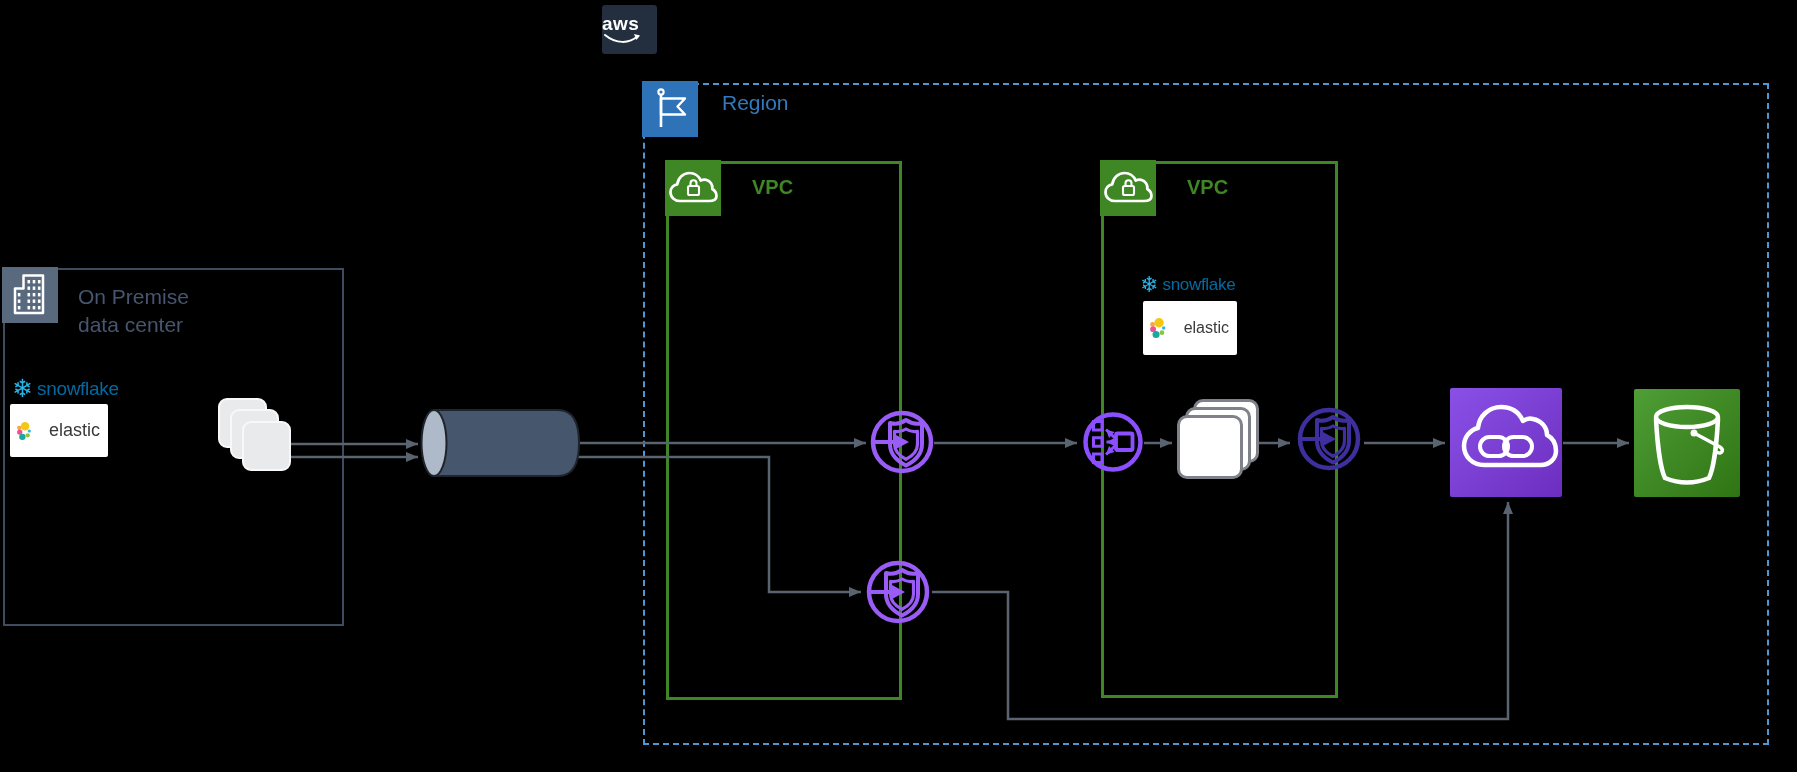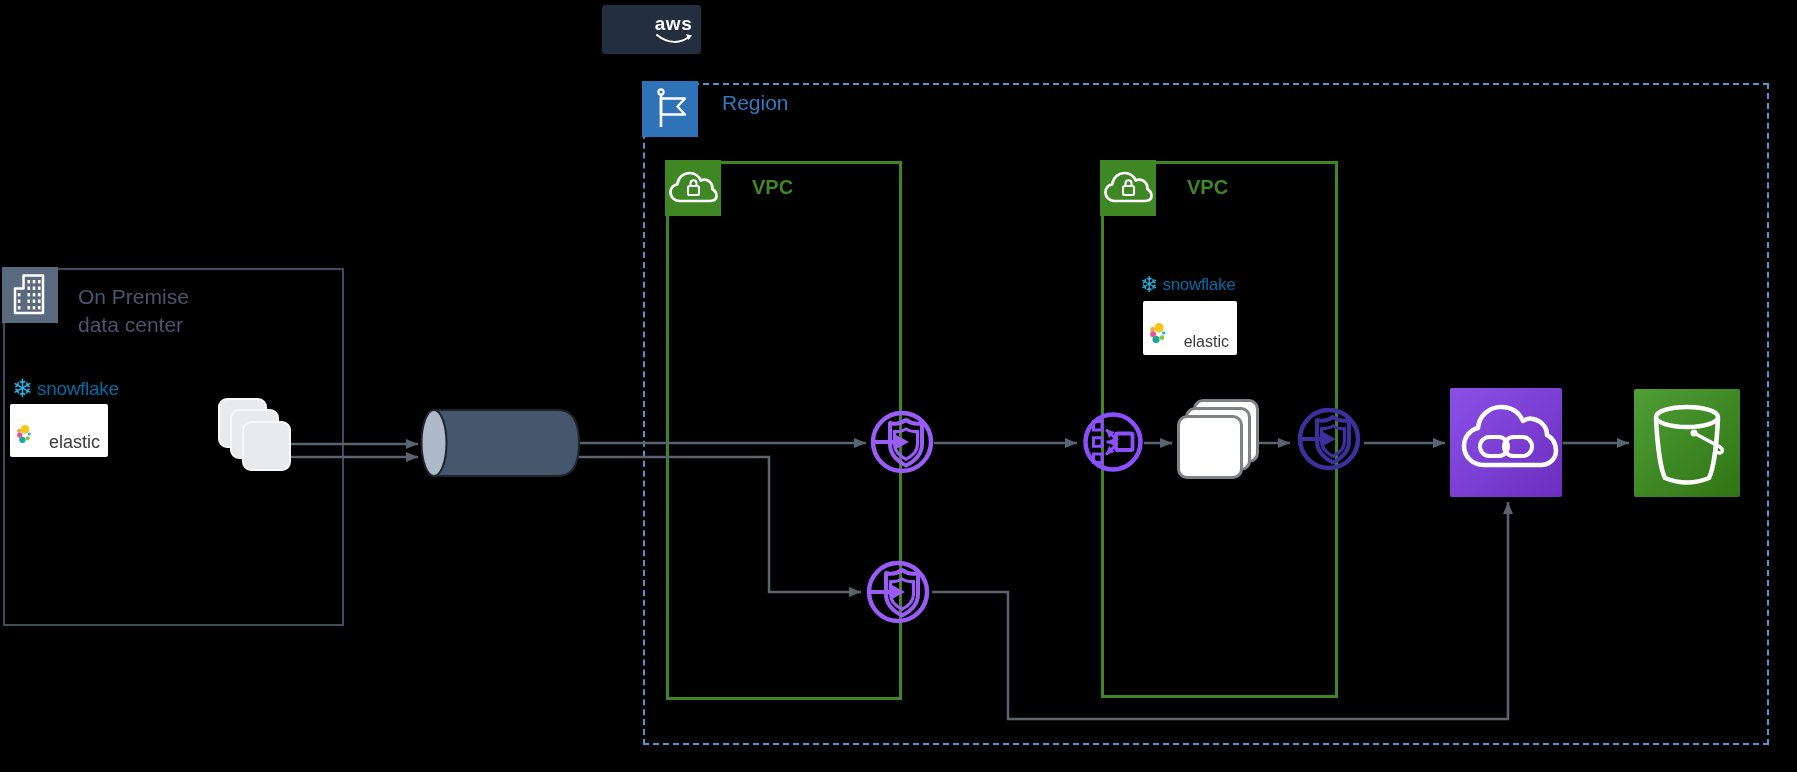--- a/index.html
+++ b/index.html
@@ -2,21 +2,21 @@
 <html><head>
 <meta charset="utf-8">
 <style>
   html,body{margin:0;padding:0;background:#000;}
   #canvas{position:relative;width:1797px;height:772px;background:#000000;overflow:hidden;
           font-family:"Liberation Sans",sans-serif;}
   .abs{position:absolute;}
 
   
   .aws-logo{left:602px;top:5px;width:55px;height:49px;background:#232F3E;border-radius:3px;
-            display:flex;flex-direction:column;align-items:center;justify-content:center;padding-left:44px;}
+            display:flex;flex-direction:column;align-items:flex-start;justify-content:center;}
   .aws-text{color:#fff;font-weight:bold;font-size:19px;line-height:18px;letter-spacing:.5px;}
 
   
   .region-box{left:643px;top:83px;width:1122px;height:658px;border:2px dashed #4E97D1;}
   .region-flag{left:642px;top:81px;width:56px;height:56px;background:#2E73B8;}
   .region-label{left:722px;top:91px;font-size:21px;font-weight:500;color:#3279BE;}
 
   
   .vpc1-box{left:666px;top:161px;width:230px;height:533px;border:3px solid #3F8624;}
   .vpc2-box{left:1101px;top:161px;width:231px;height:531px;border:3px solid #3F8624;}
@@ -25,21 +25,21 @@
 
   
   .onprem-box{left:3px;top:268px;width:337px;height:354px;border:2px solid #3F4B5E;}
   .onprem-icon{left:2px;top:267px;width:56px;height:56px;background:#5A6A7E;}
   .onprem-title{left:78px;top:283px;font-size:21px;line-height:28px;color:#475670;white-space:pre-line;}
 
   
   .sf-row{display:flex;align-items:center;gap:4px;}
   .sf-glyph{color:#29B5E8;font-size:25px;line-height:25px;}
   .sf-text{color:#0369a1;font-size:19px;font-weight:normal;letter-spacing:-.3px;}
-  .elastic-card{background:#fff;border-radius:2px;display:flex;align-items:flex-end;gap:17px;padding:4px 8px 4px 6px;box-sizing:border-box;}
+  .elastic-card{background:#fff;border-radius:2px;display:flex;align-items:center;gap:17px;padding:4px 8px 4px 6px;box-sizing:border-box;}
   .elastic-text{color:#3A3A3A;font-size:18px;font-weight:500;}
 
   
   .paper{width:45px;height:46px;background:#E9EAEB;border:2px solid #F8F8F9;border-radius:9px;}
   .inst{width:60px;height:58px;background:#FFFFFF;border:3px solid #7F8389;border-radius:10px;}
 
   
   .privatelink-sq{left:1450px;top:388px;width:112px;height:109px;border-radius:2px;
      background:linear-gradient(135deg,#8A50E6,#6C2EC0);}
   .s3-sq{left:1634px;top:389px;width:106px;height:108px;border-radius:2px;

